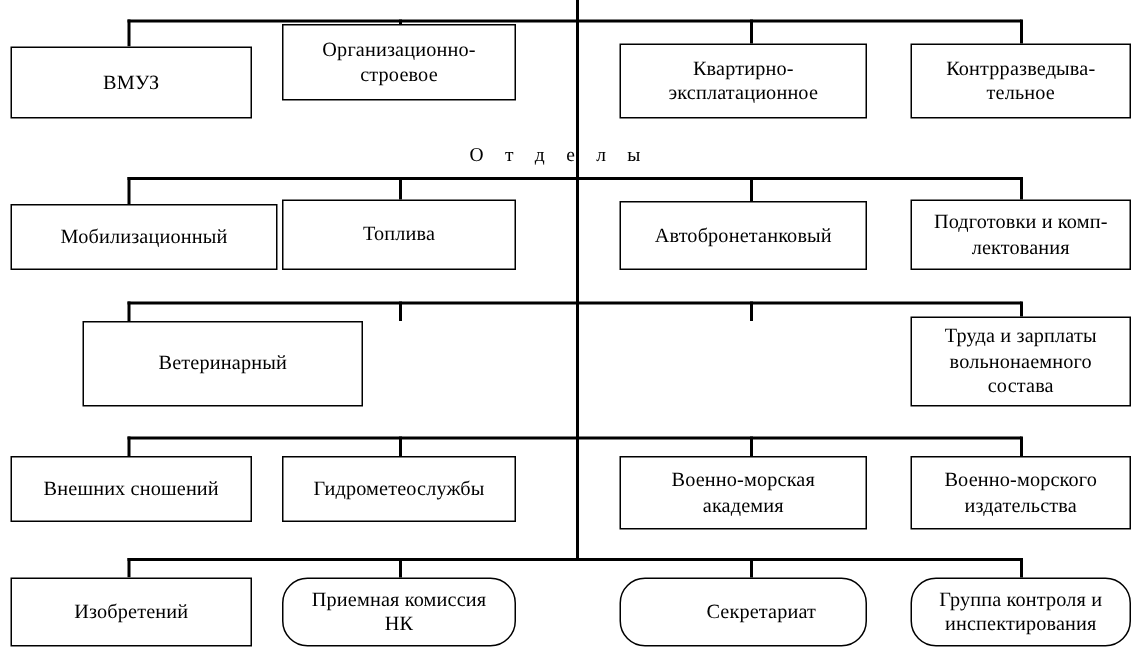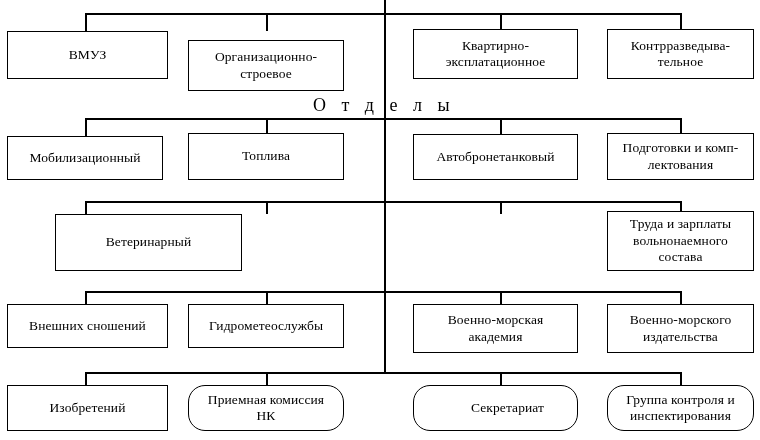--- a/index.html
+++ b/index.html
@@ -50,63 +50,63 @@
     width: 1.6px;
   }
   .spine {
     position: absolute;
     background: #000000;
     width: 1.6px;
   }
   .section-label {
     position: absolute;
     color: #000000;
-    font-size: 18px;
+    font-size: 13px;
     letter-spacing: 5.5px;
     white-space: nowrap;
   }
 </style>
 </head>
 <body>
 
 <div id="chart">
 
   <div class="spine" style="left:384px; top:0px; height:372px;"></div>
 
   <div class="hline" style="left:85px; top:13px; width:596px;"></div>
   <div class="vline" style="left:85px; top:13px; height:18px;"></div>
   <div class="vline" style="left:266px; top:13px; height:18px;"></div>
   <div class="vline" style="left:500px; top:13px; height:18px;"></div>
   <div class="vline" style="left:680px; top:13px; height:18px;"></div>
 
   <div class="node" style="left:7px; top:31px; width:161px; height:48px;">
     <span class="node-label">ВМУЗ</span>
   </div>
-  <div class="node" style="left:188px; top:40px; width:156px; height:51px;">
+  <div class="node" style="left:188px; top:16px; width:156px; height:51px;">
     <span class="node-label">Организационно-
 строевое</span>
   </div>
   <div class="node" style="left:413px; top:29px; width:165px; height:50px;">
     <span class="node-label">Квартирно-
 эксплатационное</span>
   </div>
   <div class="node" style="left:607px; top:29px; width:147px; height:50px;">
     <span class="node-label">Контрразведыва-
 тельное</span>
   </div>
 
   <div class="section-label" style="left:313px; top:95px;">О т д е л ы</div>
 
   <div class="hline" style="left:85px; top:118px; width:596px;"></div>
   <div class="vline" style="left:85px; top:118px; height:18px;"></div>
   <div class="vline" style="left:266px; top:118px; height:18px;"></div>
   <div class="vline" style="left:500px; top:118px; height:18px;"></div>
   <div class="vline" style="left:680px; top:118px; height:18px;"></div>
 
-  <div class="node" style="left:7px; top:136px; width:156px; height:44px;">
+  <div class="node" style="left:7px; top:136px; width:178px; height:44px;">
     <span class="node-label">Мобилизационный</span>
   </div>
   <div class="node" style="left:188px; top:133px; width:156px; height:47px;">
     <span class="node-label">Топлива</span>
   </div>
   <div class="node" style="left:413px; top:134px; width:165px; height:46px;">
     <span class="node-label">Автобронетанковый</span>
   </div>
   <div class="node" style="left:607px; top:133px; width:147px; height:47px;">
     <span class="node-label">Подготовки и комп-

